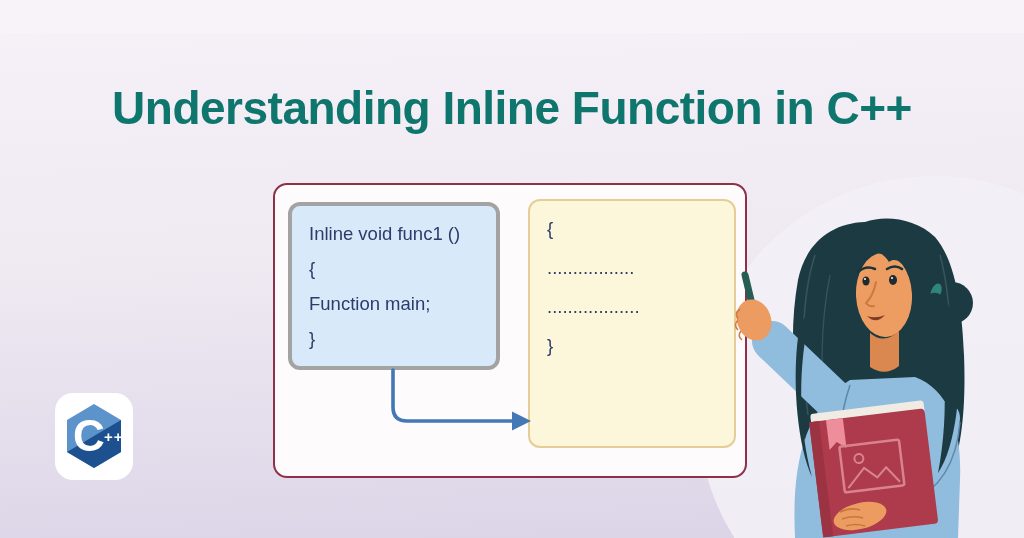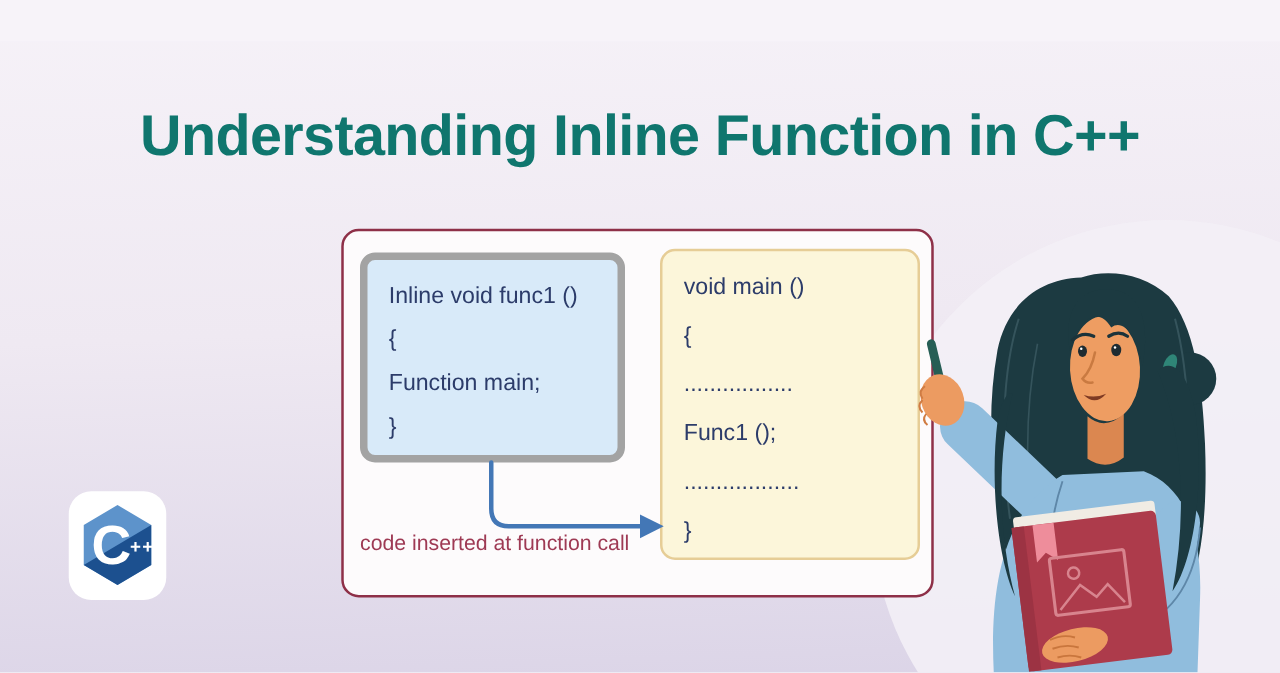--- a/index.html
+++ b/index.html
@@ -10,21 +10,21 @@
   }
   .top-band{position:absolute;top:0;left:0;width:1024px;height:33px;background:#f7f3f9;z-index:0;}
   .light-circle{position:absolute;left:698px;top:176px;width:472px;height:472px;border-radius:50%;
     background:#f3eff6;opacity:.9;z-index:1;}
   .page-title{position:absolute;top:50px;left:0;width:1024px;text-align:center;
     font-size:46px;font-weight:800;color:#0f766e;letter-spacing:-.5px;z-index:2;}
   .diagram-card{position:absolute;left:273px;top:183px;width:474px;height:295px;box-sizing:border-box;
     background:#fdfbfc;border:2.5px solid #8e3048;border-radius:14px;z-index:3;}
   .code-box{position:absolute;box-sizing:border-box;border-radius:12px;font-size:18.5px;color:#2c3c6a;}
   .code-box .line{white-space:pre;}
-  .blue-box{left:13px;top:17px;width:212px;height:168px;background:#d8eaf9;border:6px solid #a3a3a3;
+  .blue-box{left:13px;top:17px;width:212px;height:168px;background:#d8eaf9;border:4px solid #a3a3a3;
     padding:10px 0 0 17px;line-height:35px;}
   .yellow-box{left:253px;top:14px;width:208px;height:249px;background:#fcf6da;border:2px solid #e6cd96;
     padding:8px 0 0 17px;line-height:39px;}
   .arrow-svg{position:absolute;left:90px;top:178px;width:185px;height:78px;}
   .caption{position:absolute;left:13px;top:240px;font-size:17px;color:#9e3a54;}
   .logo-card{position:absolute;left:55px;top:393px;width:78px;height:87px;background:#ffffff;
     border-radius:18px;z-index:2;}
   .logo-card svg{position:absolute;left:0;top:0;}
   .woman{position:absolute;left:700px;top:185px;width:324px;height:353px;z-index:4;}
 </style>
@@ -39,34 +39,31 @@
 <div class="diagram-card">
 
   <div class="code-box blue-box">
     <div class="line">Inline void func1 ()</div>
     <div class="line">{</div>
     <div class="line">Function main;</div>
     <div class="line">}</div>
   </div>
 
   <div class="code-box yellow-box">
-    <div class="line">void main ()</div>
     <div class="line">{</div>
     <div class="line">.................</div>
-    <div class="line">Func1 ();</div>
     <div class="line">..................</div>
     <div class="line">}</div>
   </div>
 
   <svg class="arrow-svg" viewBox="0 0 185 78">
     <path d="M28,7 L28,44 Q28,58 42,58 L149,58" fill="none" stroke="#4377b6" stroke-width="3.6" stroke-linecap="round"></path>
     <polygon points="147,48.5 166,58 147,67.5" fill="#4377b6"></polygon>
   </svg>
 
-  <div class="caption">code inserted at function call</div>
 </div>
 
 <div class="logo-card">
   <svg width="78" height="87" viewBox="0 0 78 87">
     <polygon points="39,11 66,27 66,59 39,75 12,59 12,27" fill="#5d93cb"></polygon>
     <polygon points="12,59 66,27 66,59 39,75" fill="#1c508f"></polygon>
     <text x="34" y="58" text-anchor="middle" font-family="Liberation Sans, sans-serif" font-size="44" font-weight="bold" fill="#ffffff">C</text>
     <text x="49" y="49" font-family="Liberation Sans, sans-serif" font-size="15" font-weight="bold" fill="#ffffff" letter-spacing="1">++</text>
   </svg>
 </div>

